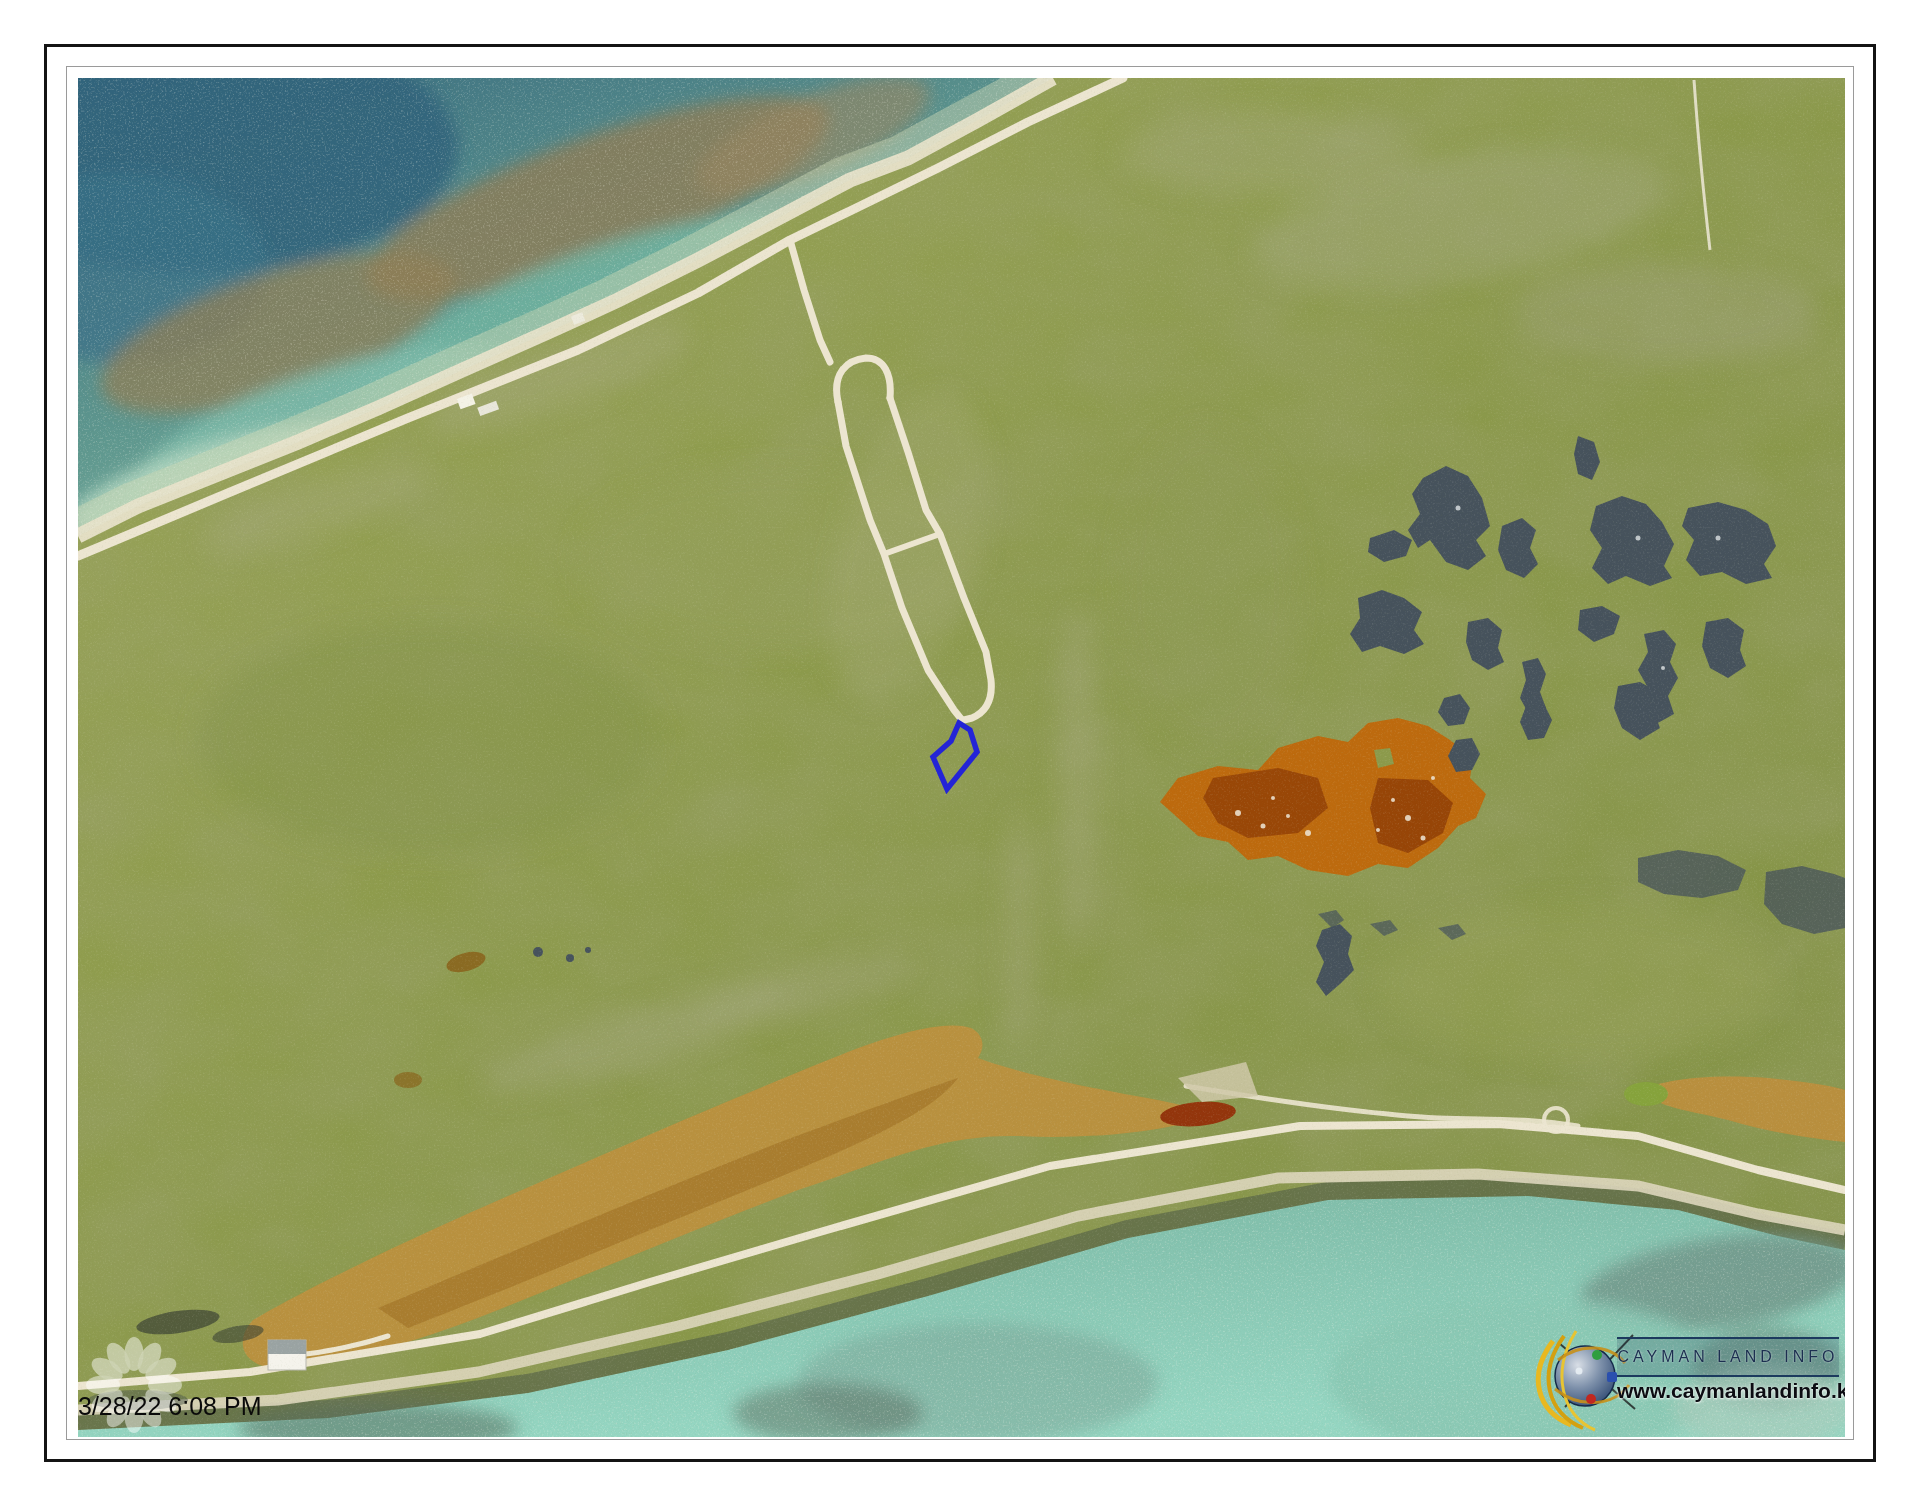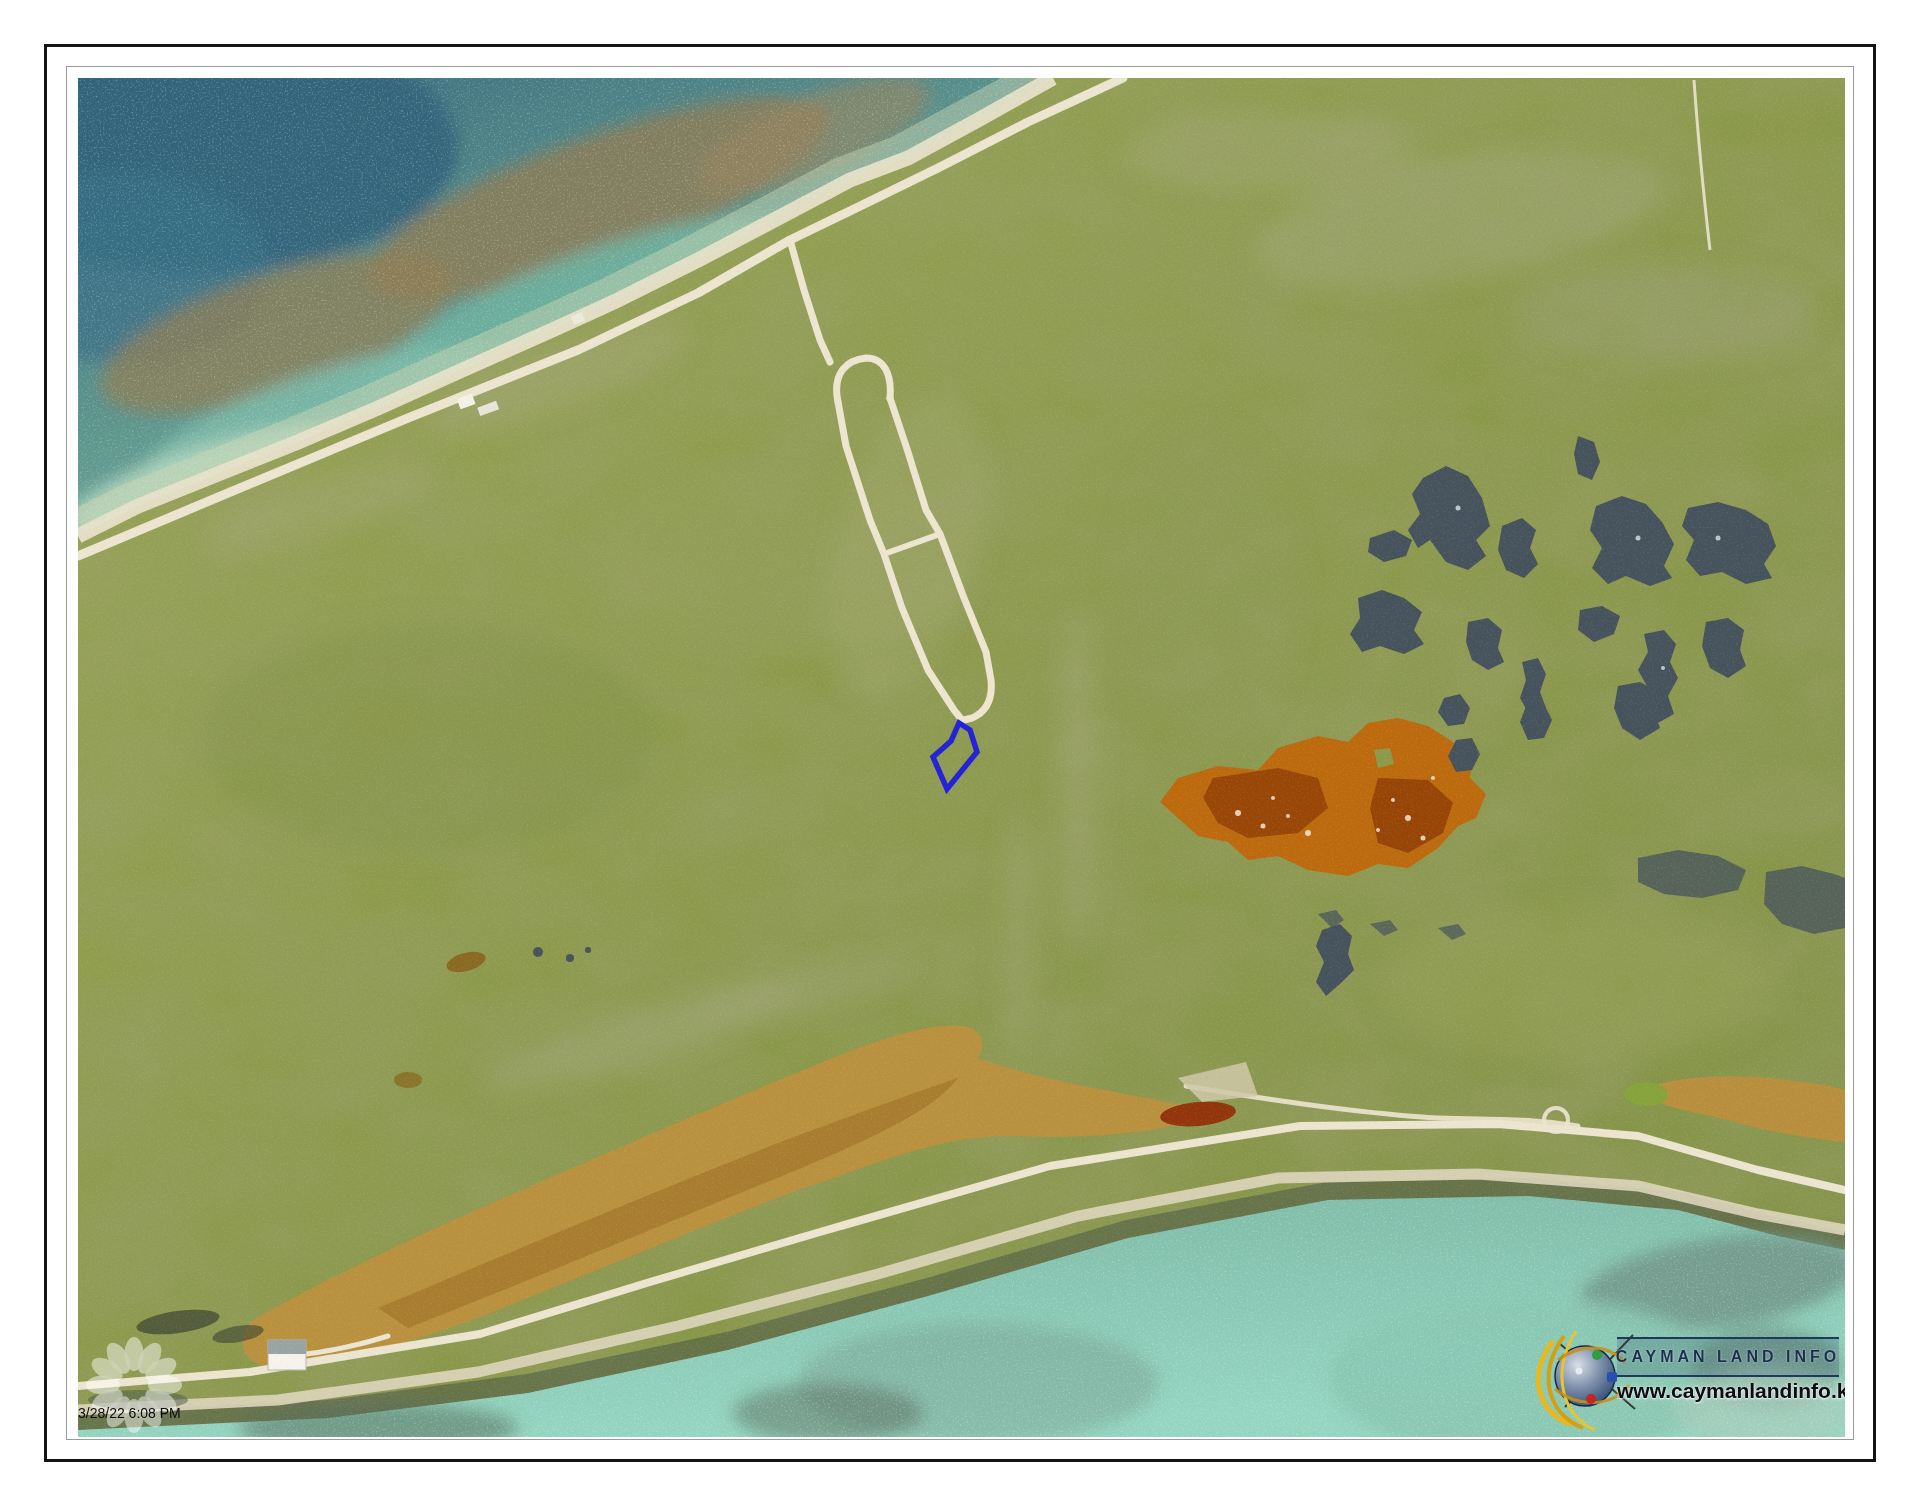--- a/index.html
+++ b/index.html
@@ -1,26 +1,26 @@
 <!DOCTYPE html>
 <html><head>
 <meta charset="utf-8">
 <style>
   html,body{margin:0;padding:0;background:#ffffff;}
   body{width:1920px;height:1506px;position:relative;font-family:"Liberation Sans",sans-serif;overflow:hidden;}
   .frame{position:absolute;left:44px;top:44px;width:1832px;height:1418px;border:3px solid #141414;box-sizing:border-box;background:#ffffff;}
   .inner-line{position:absolute;left:19px;top:19px;right:19px;bottom:19px;border:1px solid #9a9a9a;}
   .map{position:absolute;left:31px;top:31px;width:1767px;height:1359px;background:#8b9a4c;overflow:hidden;}
   .map svg.scene{position:absolute;left:0;top:0;width:100%;height:100%;display:block;}
-  .timestamp{position:absolute;left:0px;bottom:16px;font-size:14px;color:#0a0a0a;letter-spacing:0px;z-index:30;}
+  .timestamp{position:absolute;left:0px;bottom:16px;font-size:25px;color:#0a0a0a;letter-spacing:0px;z-index:30;}
   .wm-text{position:absolute;left:-16px;bottom:-18px;font-size:84px;line-height:1;color:rgba(255,255,255,0.42);z-index:20;letter-spacing:1px;}
   .wm-flower{position:absolute;left:6px;bottom:0px;width:100px;height:104px;z-index:21;opacity:.55;}
   .brand{position:absolute;right:2px;bottom:4px;width:312px;height:120px;z-index:25;}
   .brand-globe{position:absolute;left:0;bottom:0;width:106px;height:118px;}
-  .brand-banner{position:absolute;left:86px;right:4px;top:24px;height:36px;background:rgba(22,44,76,0.18);border-top:2px solid #1c3a5e;border-bottom:2px solid #1c3a5e;display:flex;align-items:center;justify-content:center;color:#1c2f50;font-weight:bold;font-size:16px;letter-spacing:4px;text-shadow:0 0 2px rgba(255,255,255,.65);white-space:nowrap;text-align:right;}
+  .brand-banner{position:absolute;left:86px;right:4px;top:24px;height:36px;background:rgba(22,44,76,0.18);border-top:2px solid #1c3a5e;border-bottom:2px solid #1c3a5e;display:flex;align-items:center;justify-content:center;color:#1c2f50;font-weight:normal;font-size:16px;letter-spacing:4px;text-shadow:0 0 2px rgba(255,255,255,.65);white-space:nowrap;text-align:right;}
   .brand-url{position:absolute;left:86px;right:4px;top:66px;text-align:center;font-size:21px;font-weight:bold;color:#0c0c12;text-shadow:0 1px 2px rgba(255,255,255,.85),0 0 5px rgba(255,255,255,.6);white-space:nowrap;}
 </style>
 </head>
 <body>
 
 <div class="frame">
   <div class="inner-line"></div>
 
   <div class="map">
 

